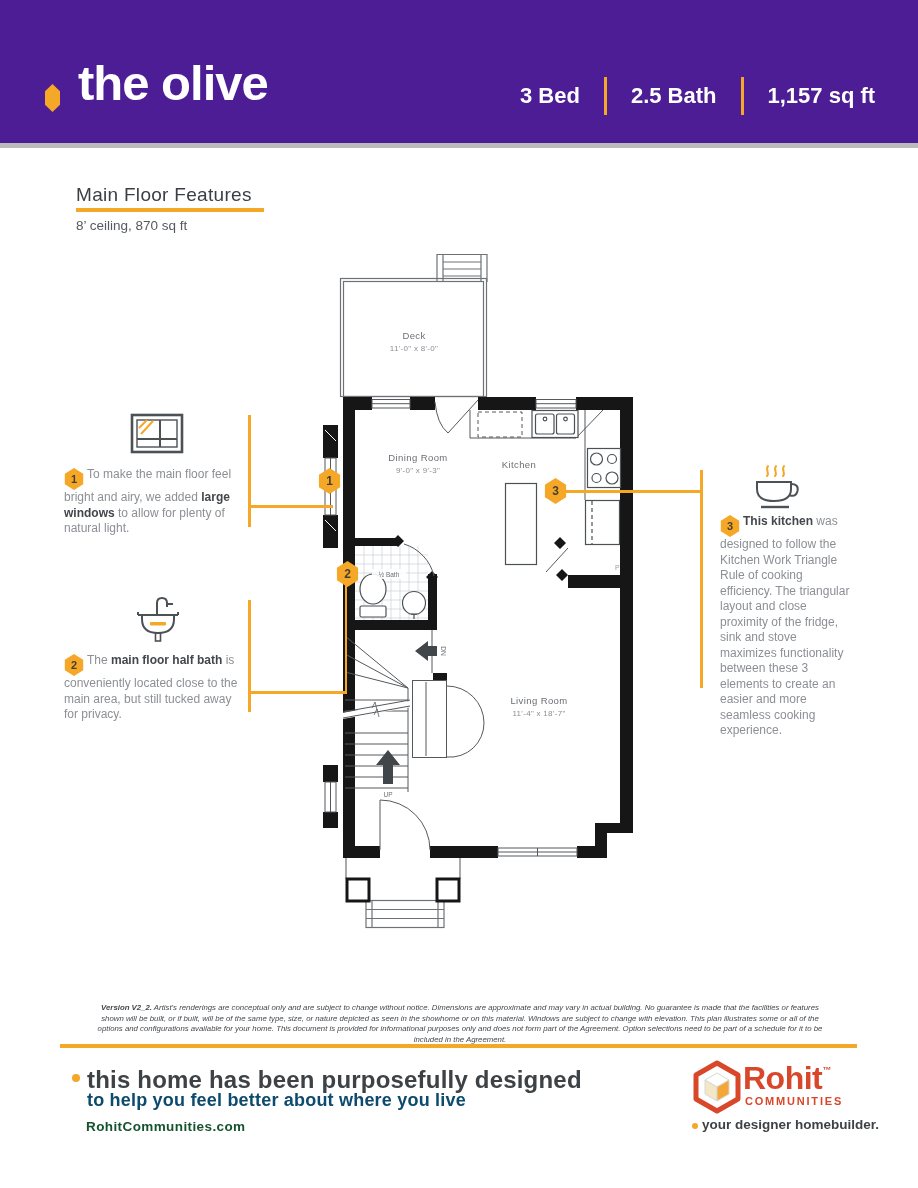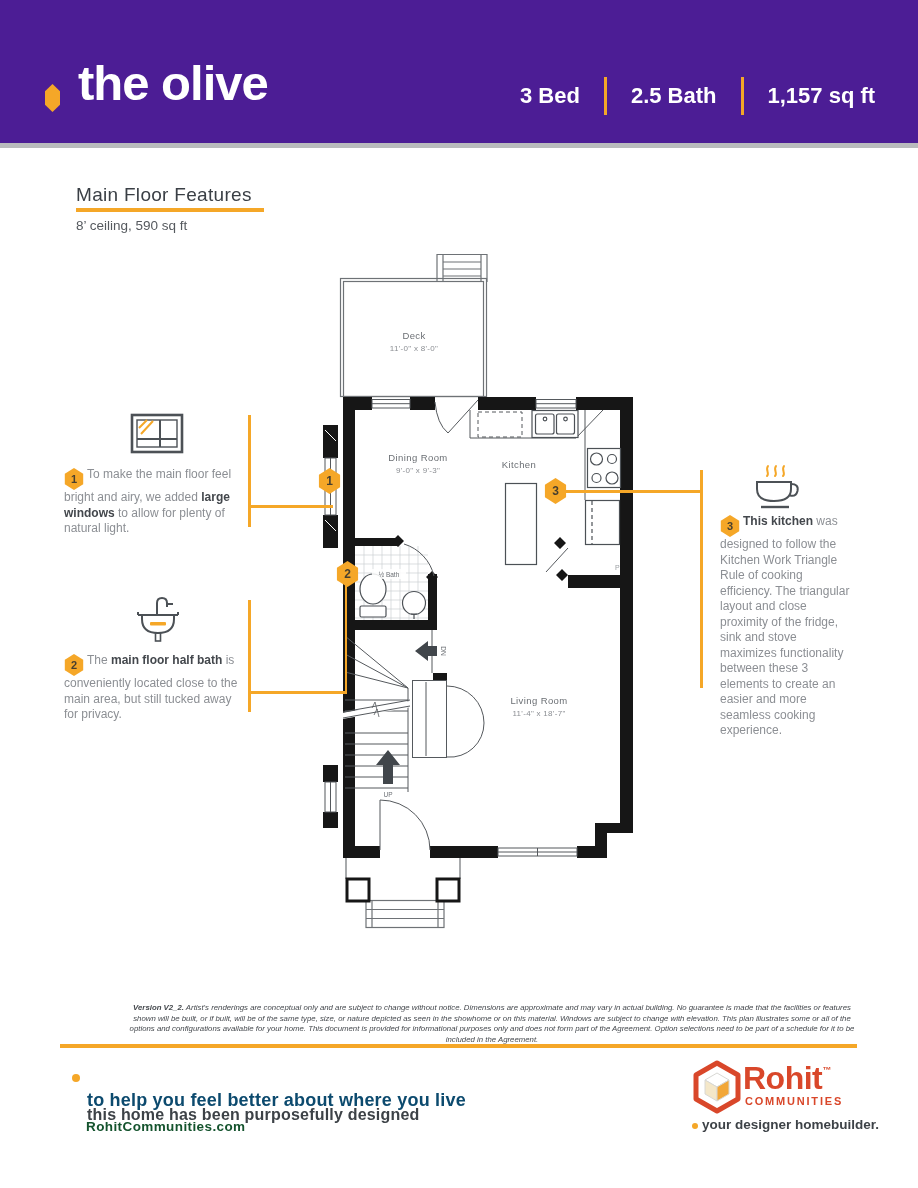--- a/index.html
+++ b/index.html
@@ -40,26 +40,26 @@
   .plan-badge {
     position:absolute; width:23px; height:26px; background:#F5A728; color:#473F2F;
     font-size:12px; font-weight:bold; text-align:center; line-height:26px;
     clip-path:polygon(50% 0%,96% 26%,96% 74%,50% 100%,4% 74%,4% 26%); z-index:6;
   }
   .conn { position:absolute; background:#F5A728; z-index:5; }
   .icon-abs { position:absolute; }
   
   .disclaimer {
     position:absolute; left:90px; top:1003px; width:740px; text-align:center;
-    font-size:7.8px; line-height:10.5px; font-style:italic; color:#44484D;margin-left:32px;
+    font-size:7.8px; line-height:10.5px; font-style:italic; color:#44484D;
   }
   .disclaimer b { font-weight:bold; }
   .divider { position:absolute; left:60px; top:1044px; width:797px; height:3.5px; background:#F5A728; }
   .foot-dot { position:absolute; width:8px; height:8px; border-radius:50%; background:#F5A728; }
-  .foot-line1 { position:absolute; left:87px; top:1066px; font-size:16px; font-weight:bold; color:#3D4247; letter-spacing:.2px;margin-top:40px; }
+  .foot-line1 { position:absolute; left:87px; top:1066px; font-size:24px; font-weight:bold; color:#3D4247; letter-spacing:.2px; }
   .foot-line2 { position:absolute; left:87px; top:1090px; font-size:18px; font-weight:bold; color:#0c4a6e; letter-spacing:.2px; }
   .foot-site  { position:absolute; left:86px; top:1119px; font-size:13.5px; font-weight:bold; color:#14532d; letter-spacing:.4px; }
   .logo-brand { position:absolute; left:743px; top:1060px; font-size:32px; font-weight:bold; color:#D9472A; letter-spacing:-.5px; }
   .logo-tm { font-size:9px; vertical-align:16px; }
   .logo-sub { position:absolute; left:745px; top:1095px; font-size:11px; font-weight:bold; color:#D9472A; letter-spacing:1.8px; }
   .logo-tagline { position:absolute; left:702px; top:1117px; font-size:13.5px; font-weight:bold; color:#3D4247; }
   
   text { font-family:"Liberation Sans", sans-serif; }
   .room-name { font-size:9.5px; fill:#6B6F74; letter-spacing:.4px; }
   .room-dims { font-size:8px; fill:#8B8E93; letter-spacing:.3px; }
@@ -77,21 +77,21 @@
       <span class="spec-item">3 Bed</span>
       <span class="spec-sep"></span>
       <span class="spec-item">2.5 Bath</span>
       <span class="spec-sep"></span>
       <span class="spec-item">1,157 sq ft</span>
     </div>
   </div>
 
   <div class="sec-title">Main Floor Features</div>
   <div class="sec-underline"></div>
-  <div class="sec-sub">8’ ceiling, 590 sq ft</div>
+  <div class="sec-sub">8’ ceiling, 870 sq ft</div>
 
   <svg style="position:absolute;left:322px;top:252px;" width="326" height="680" viewBox="0 0 326 680">
 
     <g stroke="#6e7276" fill="none" stroke-width="1.2">
       <rect x="18.5" y="26.5" width="146" height="118"></rect>
       <rect x="21.5" y="29.5" width="140" height="115"></rect>
       <path d="M115 2 V30 M121 2 V30 M159 2 V30 M165 2 V30 M115 2.5 H165 M121 10 H159 M121 17 H159 M121 24 H159"></path>
     </g>
 
     <g stroke="#6e7276" fill="none" stroke-width="1.2">

